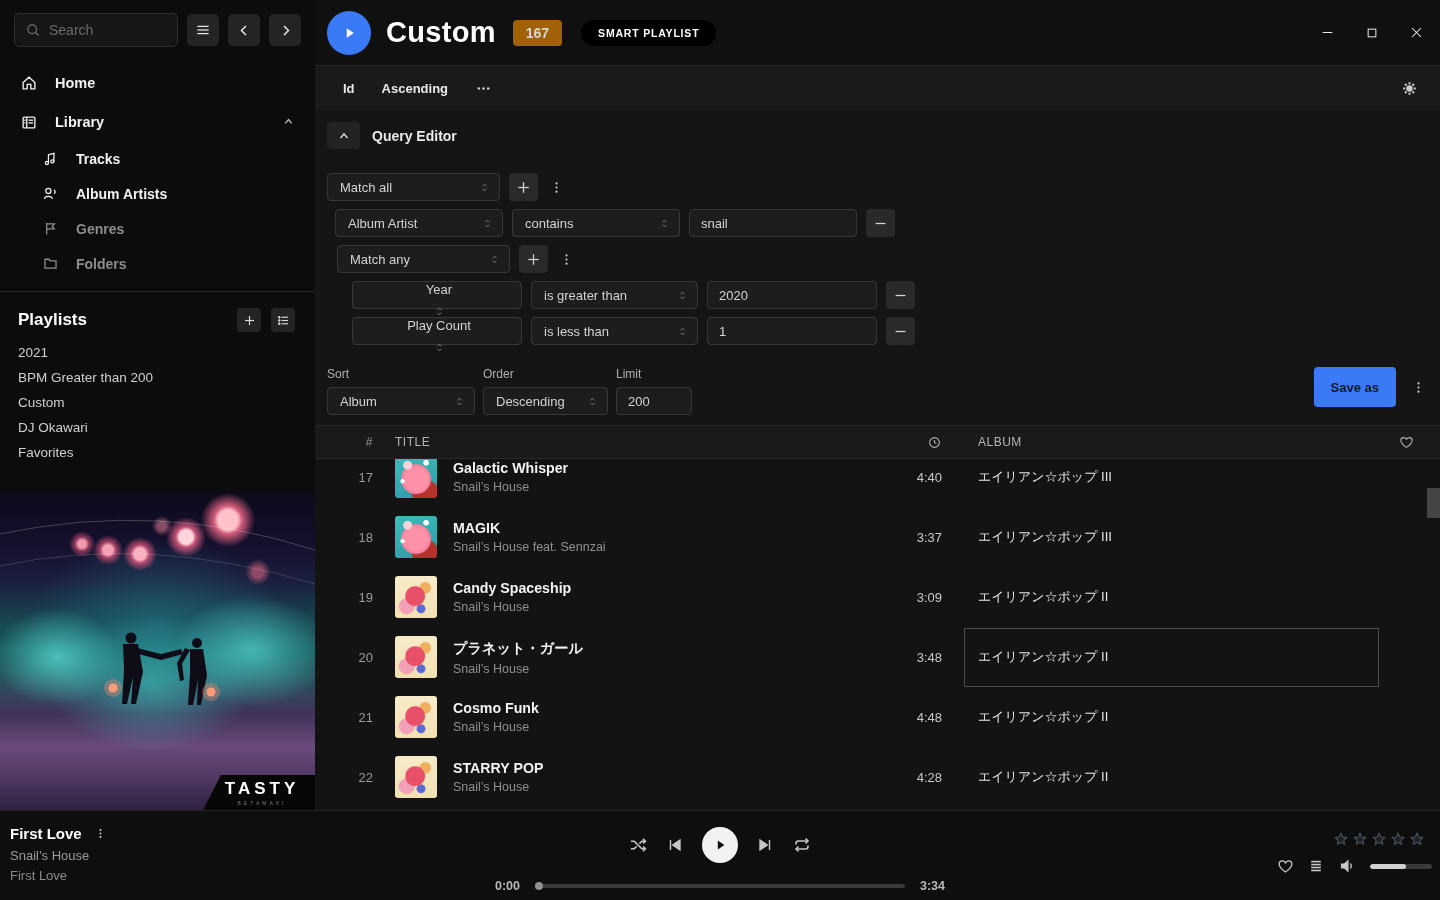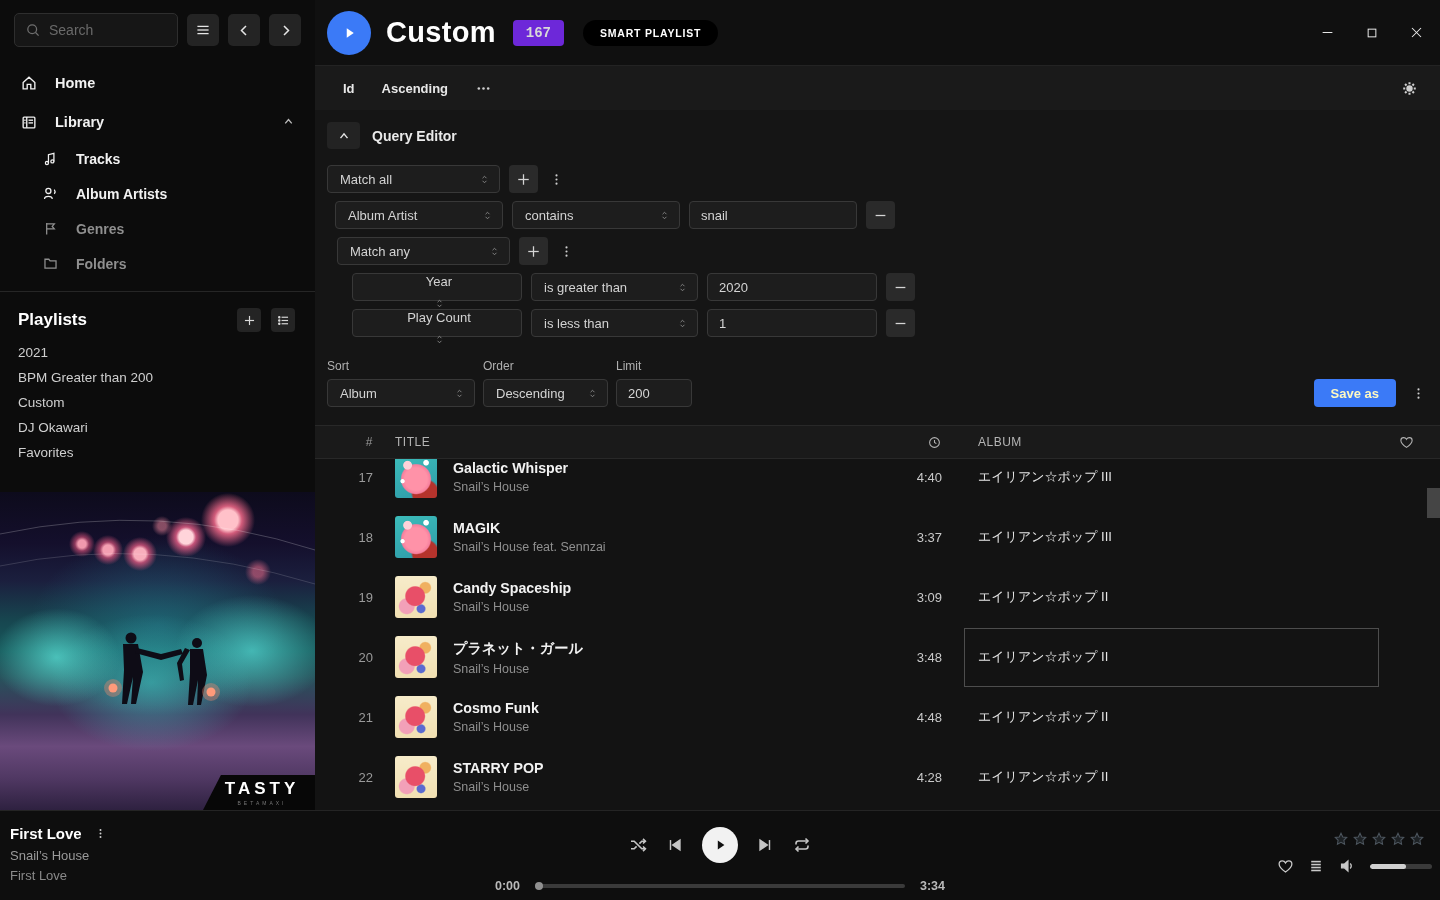--- a/index.html
+++ b/index.html
@@ -49,47 +49,47 @@
   .band-black { position:absolute; right:0; bottom:0; width:112px; height:35px; background:#070707;
     clip-path:polygon(16% 0, 100% 0, 100% 100%, 0 100%); display:flex; flex-direction:column; align-items:center; justify-content:center; }
   .bb-logo { font-size:17px; font-weight:700; letter-spacing:4px; color:#fff; padding-left:6px; }
   .bb-sub { font-size:5px; letter-spacing:3px; color:#777; margin-top:1px; padding-left:6px; }
 
   
   .main { position:absolute; left:315px; top:0; width:1125px; height:810px; background:#131313; }
   .page-header { height:65px; background:#101010; display:flex; align-items:center; padding-left:12px; position:relative; }
   .play-circle { width:44px; height:44px; border-radius:50%; background:#3b7af7; display:flex; align-items:center; justify-content:center; color:#fff; cursor:pointer; flex:none; }
   .page-title { font-size:29px; font-weight:800; color:#fff; margin-left:15px; letter-spacing:.3px; }
-  .count-badge { margin-left:17px; background:#6d28d9; border-radius:4px; padding:5px 13px; color:#d8d8d8; font-weight:700; font-size:14px;font-family:Liberation Mono, monospace; }
+  .count-badge { margin-left:17px; background:#a16207; border-radius:4px; padding:5px 13px; color:#d8d8d8; font-weight:700; font-size:14px; }
   .smart-badge { margin-left:19px; background:#000; border-radius:13px; padding:7px 17px; color:#fff; font-weight:800; font-size:10.5px; letter-spacing:.8px; }
   .win-controls { position:absolute; right:16px; top:0; height:65px; display:flex; align-items:center; gap:30px; color:#ededed; }
   .win-btn { cursor:pointer; display:flex; align-items:center; }
 
   .filter-strip { height:45px; background:#1a1a1a; border-top:1px solid #232323; display:flex; align-items:center; padding:17px 28px; gap:27px; position:relative; }
   .filter-chip { font-size:13px; font-weight:700; color:#e8e8e8; cursor:pointer; }
   .dots-h { color:#cfcfcf; cursor:pointer; }
   .gear { position:absolute; right:22px; color:#cfcfcf; cursor:pointer; }
 
   .query-section { height:315px; background:#151515; padding:12px 12px 0 12px; position:relative; }
-  .qe-header { display:flex; align-items:center; gap:12px; margin-bottom:16px; }
+  .qe-header { display:flex; align-items:center; gap:12px; margin-bottom:24px; }
   .qe-collapse { width:33px; height:27px; background:#232323; border-radius:4px; display:flex; align-items:center; justify-content:center; color:#e5e5e5; cursor:pointer; }
   .qe-title { font-size:14px; font-weight:600; color:#eaeaea; }
   .qrow { display:flex; align-items:center; gap:9px; margin-bottom:8px; }
   .select { height:28px; background:#1d1d1d; border:1px solid #383838; border-radius:4px; display:flex; align-items:center; justify-content:space-between; padding:0 8px 0 12px; color:#d3d3d3; font-size:13px; cursor:pointer;gap:8px; }
   .caret { color:#8a8a8a; }
   .qinput { height:28px; background:#1d1d1d; border:1px solid #383838; border-radius:4px; color:#d5d5d5; font-size:13px; padding:0 11px; outline:0; font-family:inherit; }
   .op-btn { width:29px; height:28px; background:#2a2a2a; border-radius:4px; display:flex; align-items:center; justify-content:center; color:#d5d5d5; cursor:pointer; flex:none; }
   .dots-v { color:#cfcfcf; cursor:pointer; padding:0 2px; }
   .w173 { width:173px; } .w168 { width:168px; } .w170 { width:170px;flex-direction:column; } .w167 { width:167px; }
   .ind8 { margin-left:8px; } .ind10 { margin-left:10px; } .ind25 { margin-left:25px; }
   .sort-row { margin-top:22px; display:flex; gap:8px; }
   .sort-block .s-label { font-size:12px; color:#b0b0b0; margin-bottom:6px; }
   .w148 { width:148px; } .w125 { width:125px; } .w76 { width:76px; }
   .save-group { position:absolute; right:12px; bottom:18px; display:flex; align-items:center; gap:13px; }
-  .save-btn { height:28px; padding:0 17px; background:#3b7af7; border:0; border-radius:4px; color:#fef9c3; font-weight:700; font-size:13px; cursor:pointer; font-family:inherit; }
+  .save-btn { height:40px; padding:0 17px; background:#3b7af7; border:0; border-radius:4px; color:#0f172a; font-weight:700; font-size:13px; cursor:pointer; font-family:inherit; }
 
   
   .table-header { height:34px; display:grid; grid-template-columns:58px 22px 427px 120px 36px 400px 1fr; align-items:center;
     background:#1a1a1a; border-top:1px solid #282828; border-bottom:1px solid #282828; color:#b5b5b5; font-size:12px; letter-spacing:.5px; }
   .th-index { justify-self:end; color:#9a9a9a; }
   .th-clock { justify-self:end; color:#b5b5b5; }
   .th-heart { justify-self:end; padding-right:26px; color:#b5b5b5; }
   .table-body { height:351px; overflow:hidden; background:#131313; }
   .trow { height:60px; display:grid; grid-template-columns:58px 22px 42px 16px 369px 120px 36px 400px 1fr; align-items:center; position:relative; cursor:pointer; }
   .trow:first-child { margin-top:-12px; }

